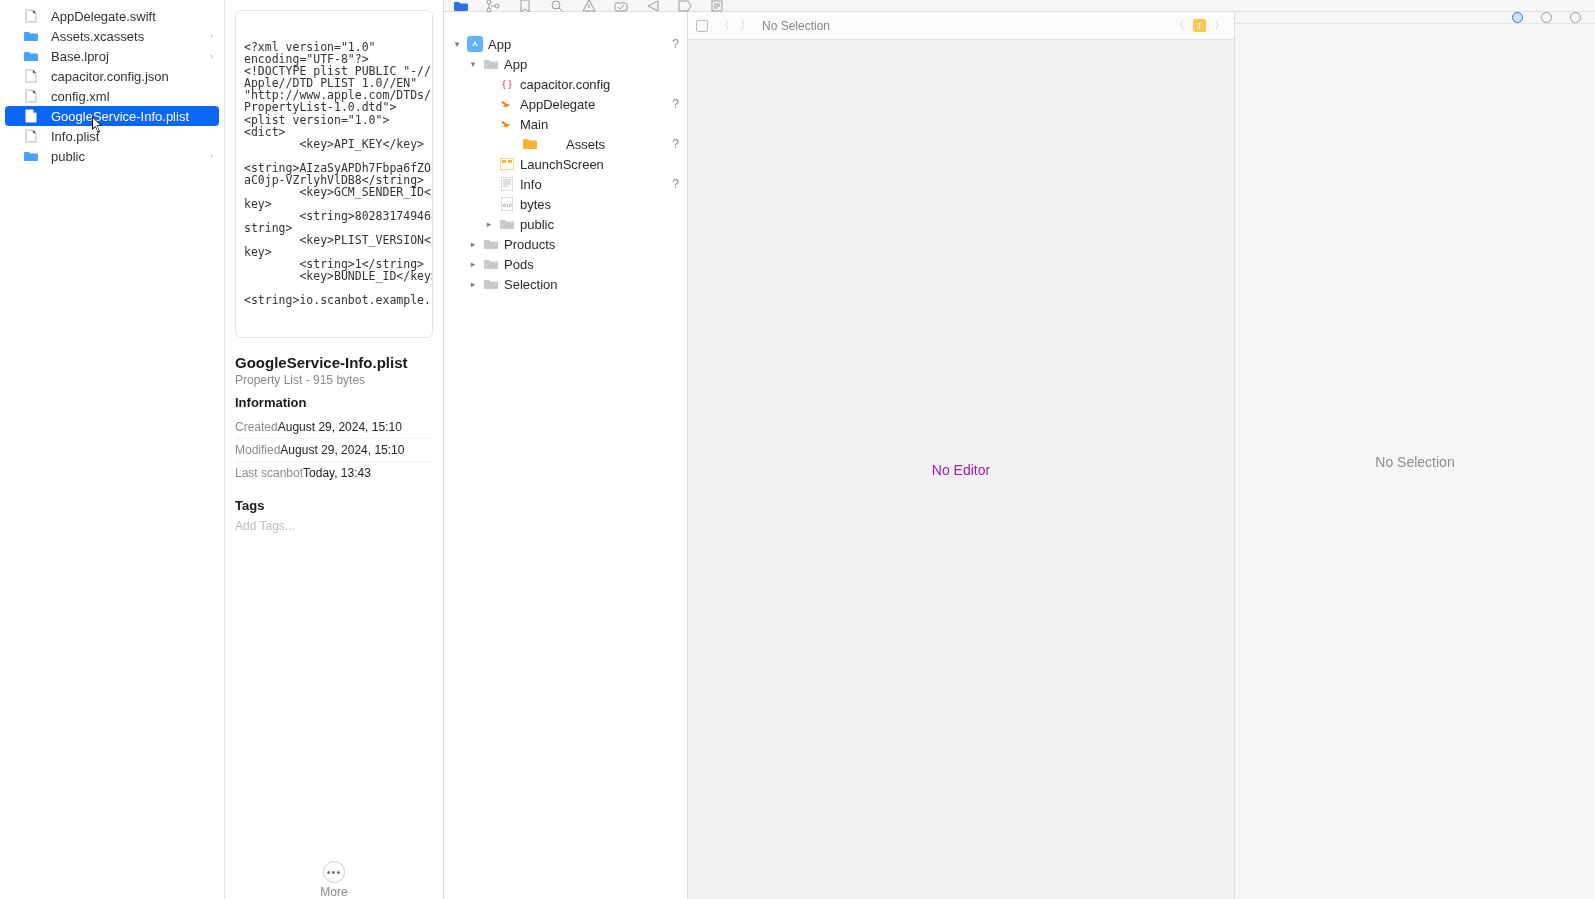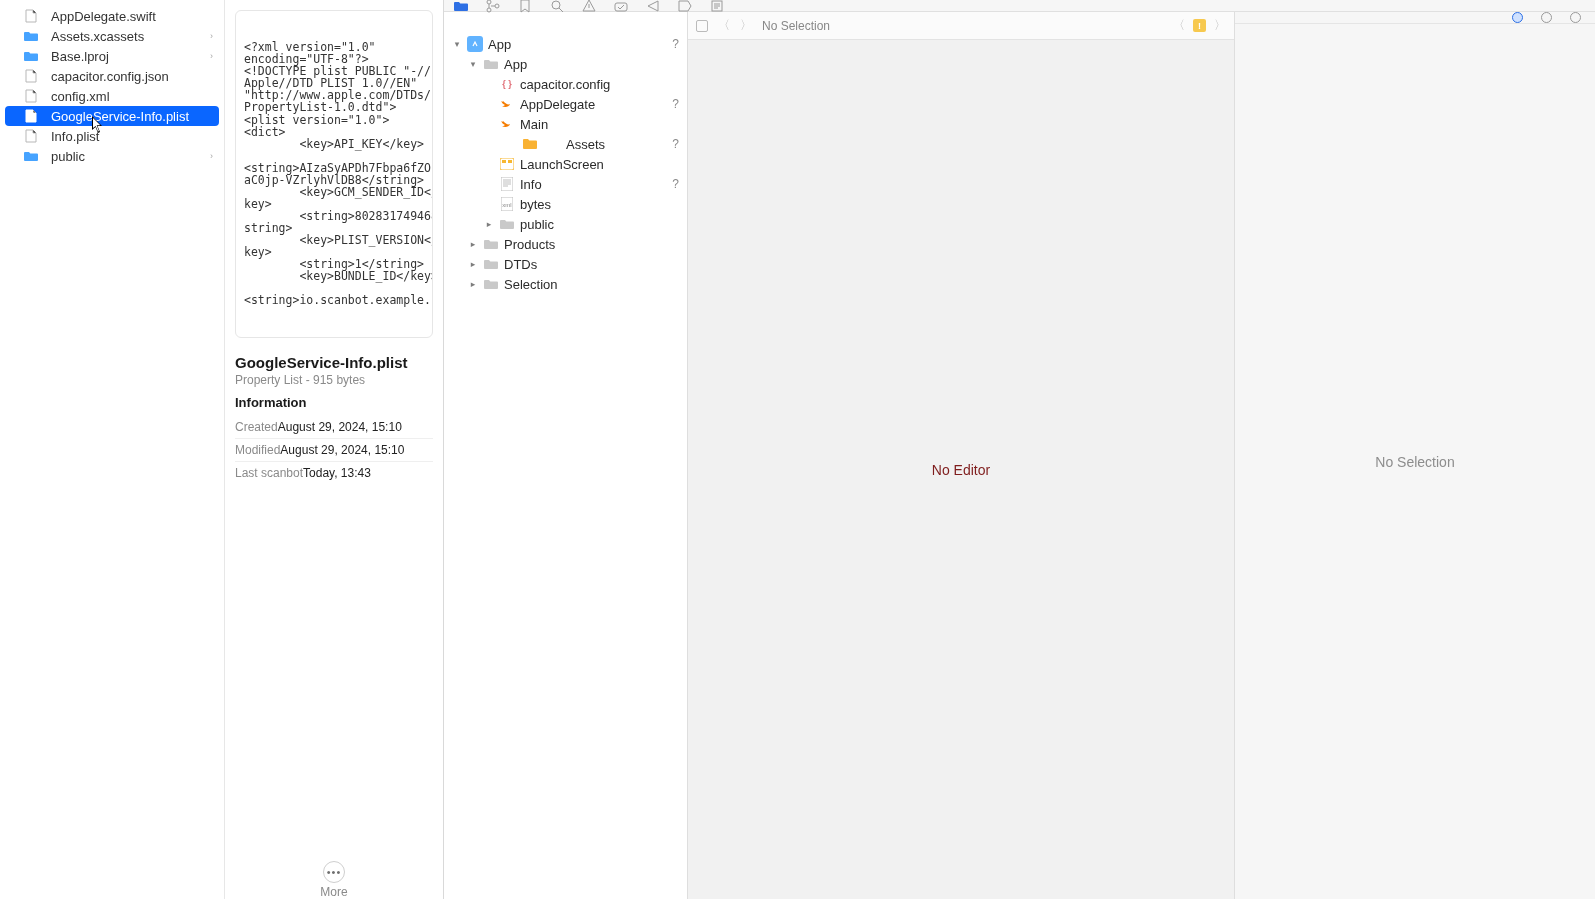--- a/index.html
+++ b/index.html
@@ -250,21 +250,21 @@
   .editor-tabbar .path-controls { margin-left:auto; display:flex; gap:8px; align-items:center; }
   .editor-tabbar .tri-warn {
     width:13px;height:13px;border-radius:2px;background:#f7c94f;
     display:flex;align-items:center;justify-content:center;color:#fff;font-size:9px;font-weight:700;
   }
   .editor-main {
     flex: 1;
     display:flex;
     align-items:center;
     justify-content:center;
-    color:#7f1d1d;
+    color:#a21caf;
     font-size:14px;
     font-weight:500;
   }
 
   .inspector {
     width: 361px;
     border-left: 1px solid #dedede;
     background:#f6f6f6;
     display:flex;
     flex-direction:column;
@@ -416,20 +416,24 @@
                 <span class="k">Modified</span>
                 <span class="v">August 29, 2024, 15:10</span>
               </div>
               <div class="info-row">
                 <span class="k">Last scanbot</span>
                 <span class="v">Today, 13:43</span>
               </div>
             </div>
         </div>
 
+        <div class="tags-block">
+          <div class="info-head">Tags</div>
+          <div class="tags-input">Add Tags...</div>
+        </div>
 
         <div class="more-btn">
           <div class="more-circle">•••</div>
           <div>More</div>
         </div>
       </div>
     </div>
 
     <svg class="cursor" viewBox="0 0 12 18">
       <path d="M0 0 L0 14 L3.5 11 L6 17 L8 16 L5.5 10 L10 10 Z" fill="#000"></path>
@@ -605,21 +609,21 @@
               </span>
               <span>Products</span>
             </div>
             <div class="nrow" style="padding-left: 24px;">
               <span class="chev">▸</span>
               <span class="nicon folder">
                 <svg width="14" height="11" viewBox="0 0 14 11">
                   <path fill="#c9c9c9" d="M1 1h4l1.3 1.5H13a1 1 0 0 1 1 1V9a1 1 0 0 1-1 1H1a1 1 0 0 1-1-1V2a1 1 0 0 1 1-1z"></path>
                 </svg>
               </span>
-              <span>DTDs</span>
+              <span>Pods</span>
             </div>
             <div class="nrow" style="padding-left: 24px;">
               <span class="chev">▸</span>
               <span class="nicon folder">
                 <svg width="14" height="11" viewBox="0 0 14 11">
                   <path fill="#c9c9c9" d="M1 1h4l1.3 1.5H13a1 1 0 0 1 1 1V9a1 1 0 0 1-1 1H1a1 1 0 0 1-1-1V2a1 1 0 0 1 1-1z"></path>
                 </svg>
               </span>
               <span>Selection</span>
             </div>

